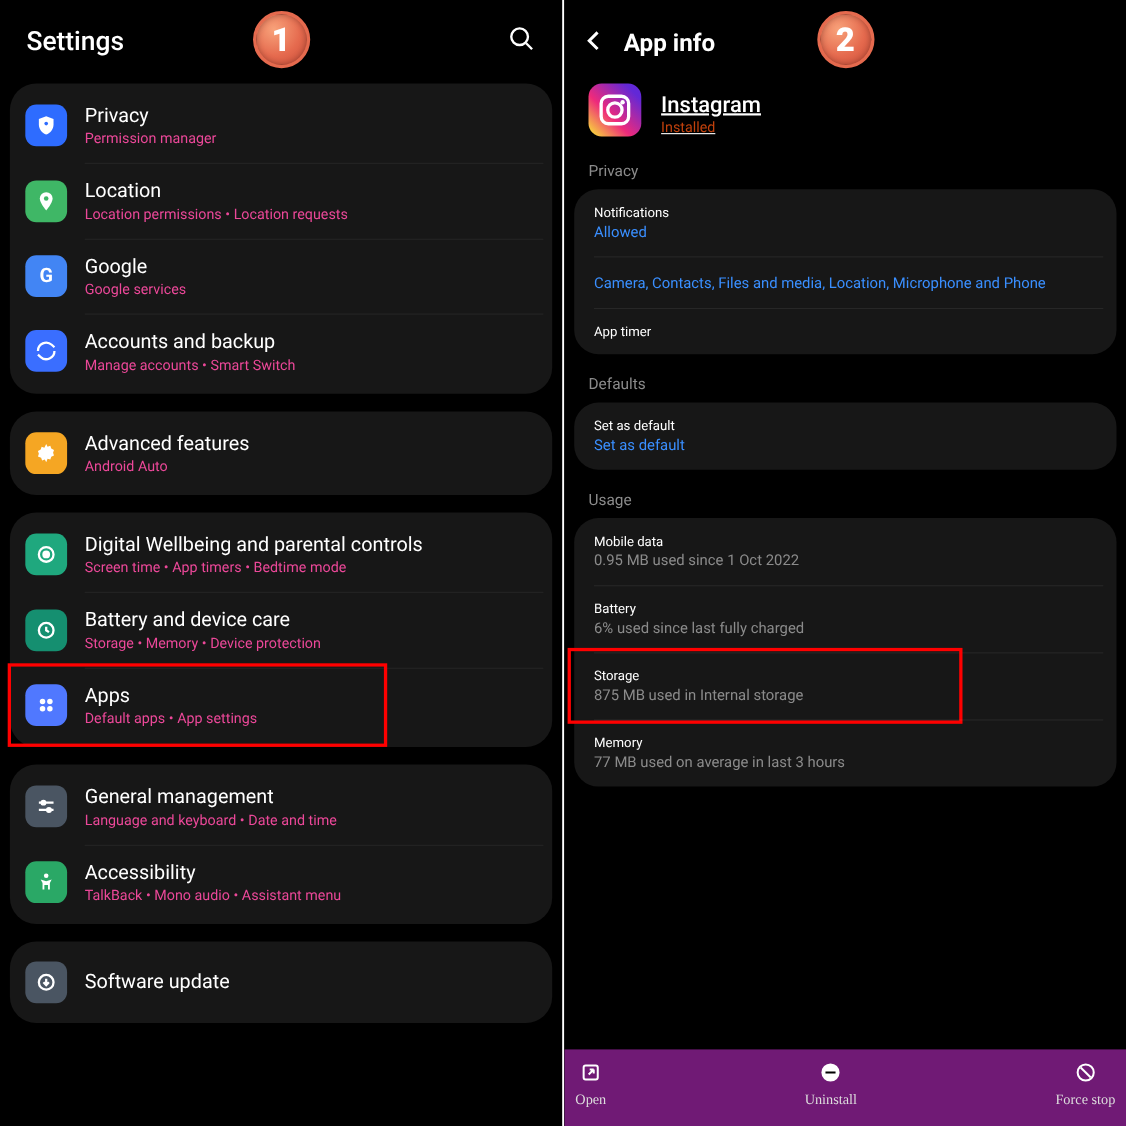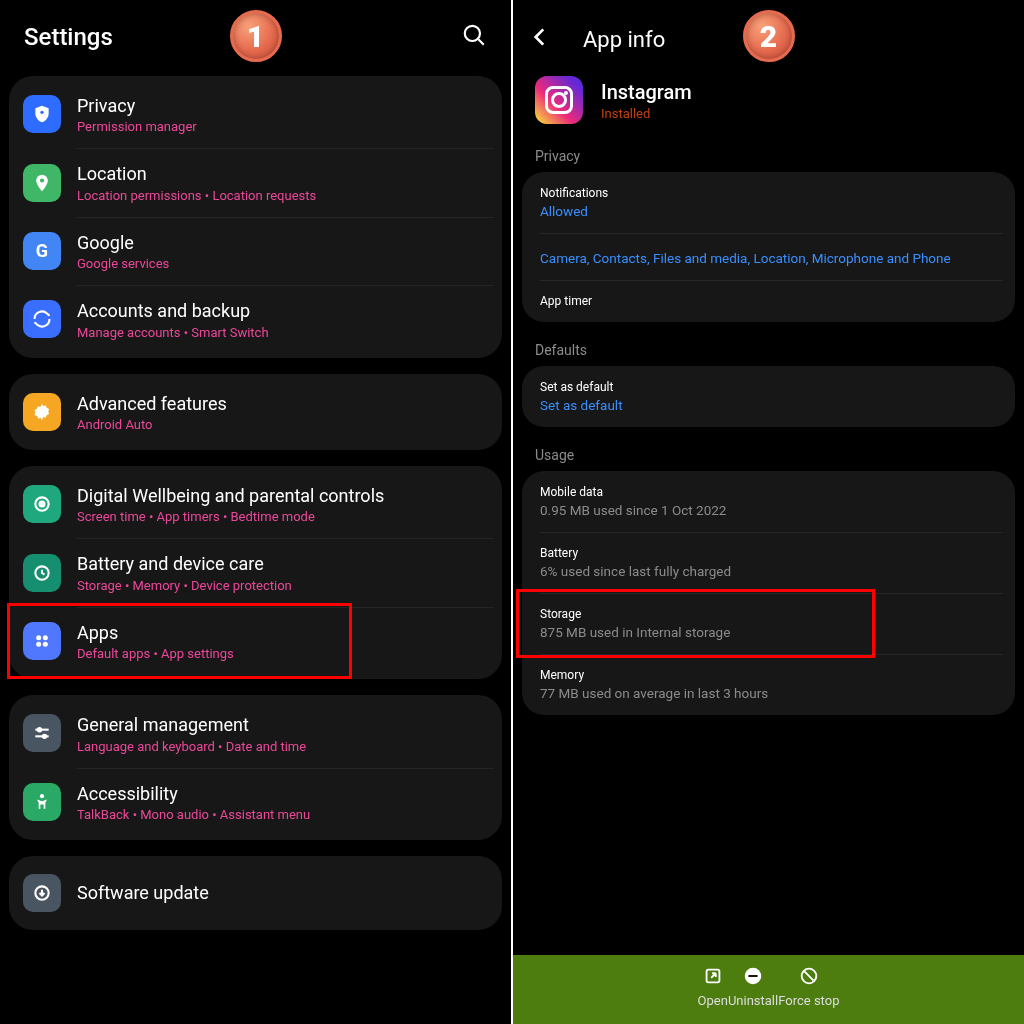--- a/index.html
+++ b/index.html
@@ -30,42 +30,42 @@
   .row { display: flex; align-items: center; padding: 14px 16px 14px 14px; position: relative; }
   .row + .row::before { content:""; position:absolute; top:0; left:68px; right:8px; height:1px; background: rgba(255,255,255,.06); }
   .icon-wrap { width: 38px; height: 38px; border-radius: 10px; display:flex; align-items:center; justify-content:center; flex-shrink:0; margin-right: 16px; }
   .row-text .title { font-size: 18px; font-weight: 400; line-height: 1.3; }
   .row-text .sub { font-size: 13px; color: #ec4899; margin-top: 2px; }
   .highlight-red { position:absolute; border:3px solid #ff0000; pointer-events:none; }
 
   
   .p2-header { display:flex; align-items:center; padding: 24px 18px 18px 14px; gap: 14px; }
   .p2-header .back svg { width: 26px; height: 26px; stroke:#fff; }
-  .p2-header .title { font-size: 22px; font-weight: 400; margin-left: 16px; }
-
-  
-  .app-head { display:flex; align-items:center; gap: 18px; padding: 4px 36px 18px 22px; }
+  .p2-header .title { font-size: 22px; font-weight: 700; }
+
+  
+  .app-head { display:flex; align-items:flex-end; gap: 18px; padding: 4px 36px 18px 22px; text-decoration: underline; }
   .app-icon { width: 48px; height: 48px; border-radius: 12px; background: linear-gradient(45deg,#f9ed32,#ee2a7b 40%,#6228d7 85%); display:flex; align-items:center; justify-content:center; }
   .app-icon .inner { width:28px; height:28px; border:3px solid #fff; border-radius:8px; position:relative; }
   .app-icon .inner::after { content:""; position:absolute; width:10px; height:10px; border:3px solid #fff; border-radius:50%; top:50%; left:50%; transform:translate(-50%,-50%); }
   .app-icon .inner::before { content:""; position:absolute; width:4px; height:4px; background:#fff; border-radius:50%; top:2px; right:2px; }
   .app-head .title { font-size: 20px; font-weight:500; }
   .app-head .sub { font-size: 13px; color:#c2410c; margin-top:2px; }
 
   .section-label { font-size: 14px; color:#8b8b8b; padding: 6px 20px 8px 22px; }
 
   .card2 { background:#171717; border-radius: 22px; margin: 0 9px 14px; }
   .row2 { padding: 14px 18px; position:relative; }
   .row2 + .row2::before { content:""; position:absolute; top:0; left:18px; right:12px; height:1px; background:rgba(255,255,255,.07); }
   .row2 .title { font-size: 12px; font-weight: 400; }
   .row2 .sub { font-size: 13.5px; color:#8b8b8b; margin-top:3px; }
   .row2 .sub.link { color:#3a8fff; }
 
   
-  .action-bar { position:absolute; bottom:0; left:0; right:0; display:flex; justify-content:center; align-items:flex-end; padding: 10px 10px 16px; background:#4d7c0f; }
+  .action-bar { position:absolute; bottom:0; left:0; right:0; display:flex; justify-content:space-between; align-items:flex-end; padding: 10px 10px 16px; background:#701a75;font-family:Liberation Serif, serif; }
   .action { display:flex; flex-direction:column; align-items:center; gap:6px; font-size:13px; color:#ddd; }
   .action svg { width:22px; height:22px; }
   .watermark { position:absolute; bottom:20px; right:20px; font-size:22px; font-weight:800; letter-spacing:2px; color:#3d2a7a; opacity:.4; line-height:1; text-align:right; pointer-events:none; }
   .watermark .w2 { font-size:14px; color:#777; letter-spacing:4px; }
 
   
   .ic-privacy{background:#2e6cff;} .ic-location{background:#3fb766;} .ic-google{background:#4285f4;}
   .ic-accounts{background:#3a6eff;} .ic-advanced{background:#f5a623;} .ic-wellbeing{background:#1fa87e;}
   .ic-battery{background:#158f70;} .ic-apps{background:#5078ff;} .ic-general{background:#4a5562;}
   .ic-access{background:#2aa866;} .ic-software{background:#4a5562;}

